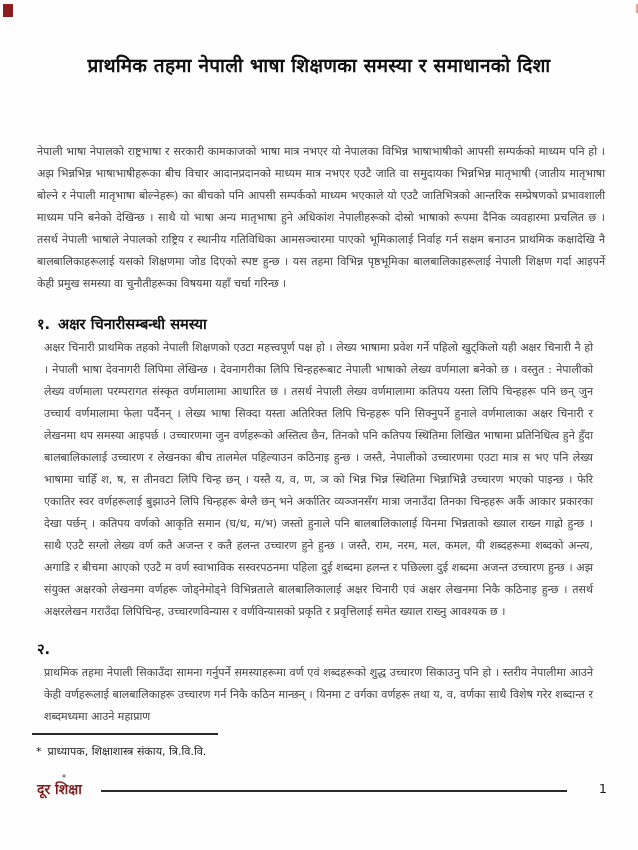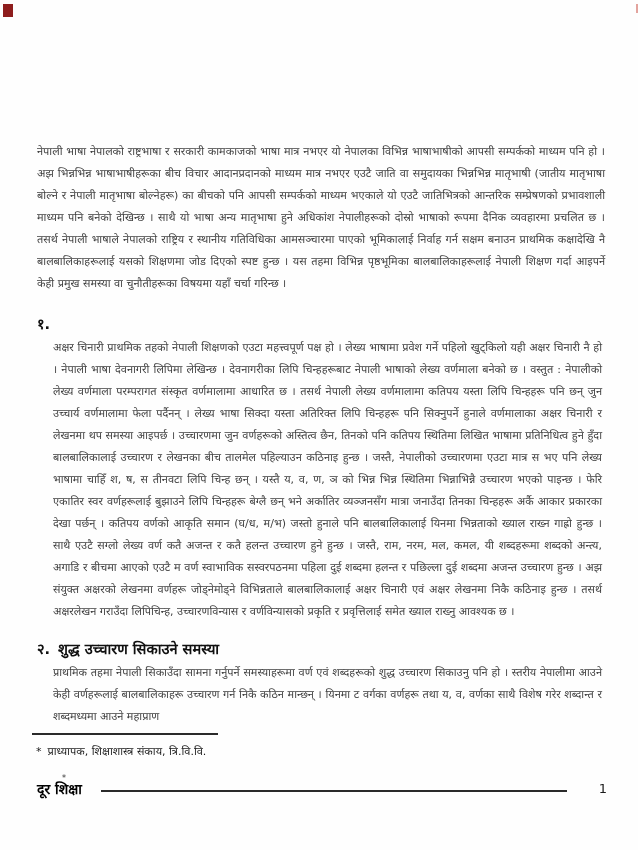--- a/index.html
+++ b/index.html
@@ -54,35 +54,35 @@
   .section-1 { top: 313px; }
   .section-2 { top: 638px; }
   .section-heading {
     display: flex;
     font-weight: bold;
     font-size: 14.6px;
     color: #101010;
     margin-bottom: 4px;
   }
   .section-number { width: 21px; flex: 0 0 21px; }
-  .section-body { margin-left: 16px; width: 549px; }
+  .section-body { margin-left: 7px; width: 549px; }
   .footnote-divider {
     position: absolute; left: 32px; top: 733px;
     width: 186px; height: 0;
     border-top: 2px solid #2a2a2a;
   }
   .footnote {
     position: absolute; left: 36px; top: 743px;
     font-size: 11px; color: #1b1b1b;
     white-space: nowrap;
   }
   .footnote .marker { margin-right: 6px; }
   .footer-journal {
     position: absolute; left: 37px; top: 779px;
-    font-size: 14px; font-weight: bold; color: #000000;
+    font-size: 14px; font-weight: bold; color: #7f1d1d;
     white-space: nowrap;
     text-align: right;
   }
   .footer-accent {
     position: absolute; left: 62px; top: 774px;
     font-size: 8px; color: #333;
   }
   .footer-rule {
     position: absolute; left: 101px; top: 790px;
     width: 466px; height: 0;
@@ -94,35 +94,36 @@
   }
 </style>
 </head>
 <body>
 
 <div class="page">
 
   <div class="corner-mark"></div>
   <div class="edge-mark"></div>
 
+  <div class="doc-title">प्राथमिक तहमा नेपाली भाषा शिक्षणका समस्या र समाधानको दिशा</div>
 
 
   <div class="para intro">नेपाली भाषा नेपालको राष्ट्रभाषा र सरकारी कामकाजको भाषा मात्र नभएर यो नेपालका विभिन्न भाषाभाषीको आपसी सम्पर्कको माध्यम पनि हो । अझ भिन्नभिन्न भाषाभाषीहरूका बीच विचार आदानप्रदानको माध्यम मात्र नभएर एउटै जाति वा समुदायका भिन्नभिन्न मातृभाषी (जातीय मातृभाषा बोल्ने र नेपाली मातृभाषा बोल्नेहरू) का बीचको पनि आपसी सम्पर्कको माध्यम भएकाले यो एउटै जातिभित्रको आन्तरिक सम्प्रेषणको प्रभावशाली माध्यम पनि बनेको देखिन्छ । साथै यो भाषा अन्य मातृभाषा हुने अधिकांश नेपालीहरूको दोस्रो भाषाको रूपमा दैनिक व्यवहारमा प्रचलित छ । तसर्थ नेपाली भाषाले नेपालको राष्ट्रिय र स्थानीय गतिविधिका आमसञ्चारमा पाएको भूमिकालाई निर्वाह गर्न सक्षम बनाउन प्राथमिक कक्षादेखि नै बालबालिकाहरूलाई यसको शिक्षणमा जोड दिएको स्पष्ट हुन्छ । यस तहमा विभिन्न पृष्ठभूमिका बालबालिकाहरूलाई नेपाली शिक्षण गर्दा आइपर्ने केही प्रमुख समस्या वा चुनौतीहरूका विषयमा यहाँ चर्चा गरिन्छ ।</div>
 
   <div class="section section-1">
     <div class="section-heading">
       <span class="section-number">१.</span>
+      <span>अक्षर चिनारीसम्बन्धी समस्या</span>
     </div>
     <div class="para section-body">अक्षर चिनारी प्राथमिक तहको नेपाली शिक्षणको एउटा महत्त्वपूर्ण पक्ष हो । लेख्य भाषामा प्रवेश गर्ने पहिलो खुट्किलो यही अक्षर चिनारी नै हो । नेपाली भाषा देवनागरी लिपिमा लेखिन्छ । देवनागरीका लिपि चिन्हहरूबाट नेपाली भाषाको लेख्य वर्णमाला बनेको छ । वस्तुत : नेपालीको लेख्य वर्णमाला परम्परागत संस्कृत वर्णमालामा आधारित छ । तसर्थ नेपाली लेख्य वर्णमालामा कतिपय यस्ता लिपि चिन्हहरू पनि छन् जुन उच्चार्य वर्णमालामा फेला पर्दैनन् । लेख्य भाषा सिक्दा यस्ता अतिरिक्त लिपि चिन्हहरू पनि सिक्नुपर्ने हुनाले वर्णमालाका अक्षर चिनारी र लेखनमा थप समस्या आइपर्छ । उच्चारणमा जुन वर्णहरूको अस्तित्व छैन, तिनको पनि कतिपय स्थितिमा लिखित भाषामा प्रतिनिधित्व हुने हुँदा बालबालिकालाई उच्चारण र लेखनका बीच तालमेल पहिल्याउन कठिनाइ हुन्छ । जस्तै, नेपालीको उच्चारणमा एउटा मात्र स भए पनि लेख्य भाषामा चाहिँ श, ष, स तीनवटा लिपि चिन्ह छन् । यस्तै य, व, ण, ञ को भिन्न भिन्न स्थितिमा भिन्नाभिन्नै उच्चारण भएको पाइन्छ । फेरि एकातिर स्वर वर्णहरूलाई बुझाउने लिपि चिन्हहरू बेग्लै छन् भने अर्कातिर व्यञ्जनसँग मात्रा जनाउँदा तिनका चिन्हहरू अर्कै आकार प्रकारका देखा पर्छन् । कतिपय वर्णको आकृति समान (घ/ध, म/भ) जस्तो हुनाले पनि बालबालिकालाई यिनमा भिन्नताको ख्याल राख्न गाह्रो हुन्छ । साथै एउटै सग्लो लेख्य वर्ण कतै अजन्त र कतै हलन्त उच्चारण हुने हुन्छ । जस्तै, राम, नरम, मल, कमल, यी शब्दहरूमा शब्दको अन्त्य, अगाडि र बीचमा आएको एउटै म वर्ण स्वाभाविक सस्वरपठनमा पहिला दुई शब्दमा हलन्त र पछिल्ला दुई शब्दमा अजन्त उच्चारण हुन्छ । अझ संयुक्त अक्षरको लेखनमा वर्णहरू जोड्नेमोड्ने विभिन्नताले बालबालिकालाई अक्षर चिनारी एवं अक्षर लेखनमा निकै कठिनाइ हुन्छ । तसर्थ अक्षरलेखन गराउँदा लिपिचिन्ह, उच्चारणविन्यास र वर्णविन्यासको प्रकृति र प्रवृत्तिलाई समेत ख्याल राख्नु आवश्यक छ ।</div>
   </div>
 
   <div class="section section-2">
     <div class="section-heading">
       <span class="section-number">२.</span>
-      <span>शुद्ध उच्चारण सिकाउने समस्या</span>
     </div>
     <div class="para section-body">प्राथमिक तहमा नेपाली सिकाउँदा सामना गर्नुपर्ने समस्याहरूमा वर्ण एवं शब्दहरूको शुद्ध उच्चारण सिकाउनु पनि हो । स्तरीय नेपालीमा आउने केही वर्णहरूलाई बालबालिकाहरू उच्चारण गर्न निकै कठिन मान्छन् । यिनमा ट वर्गका वर्णहरू तथा य, व, वर्णका साथै विशेष गरेर शब्दान्त र शब्दमध्यमा आउने महाप्राण</div>
   </div>
 
   <div class="footnote-divider"></div>
 
   <div class="footnote">
     <span class="marker">*</span><span>प्राध्यापक, शिक्षाशास्त्र संकाय, त्रि.वि.वि.</span>
   </div>
 

